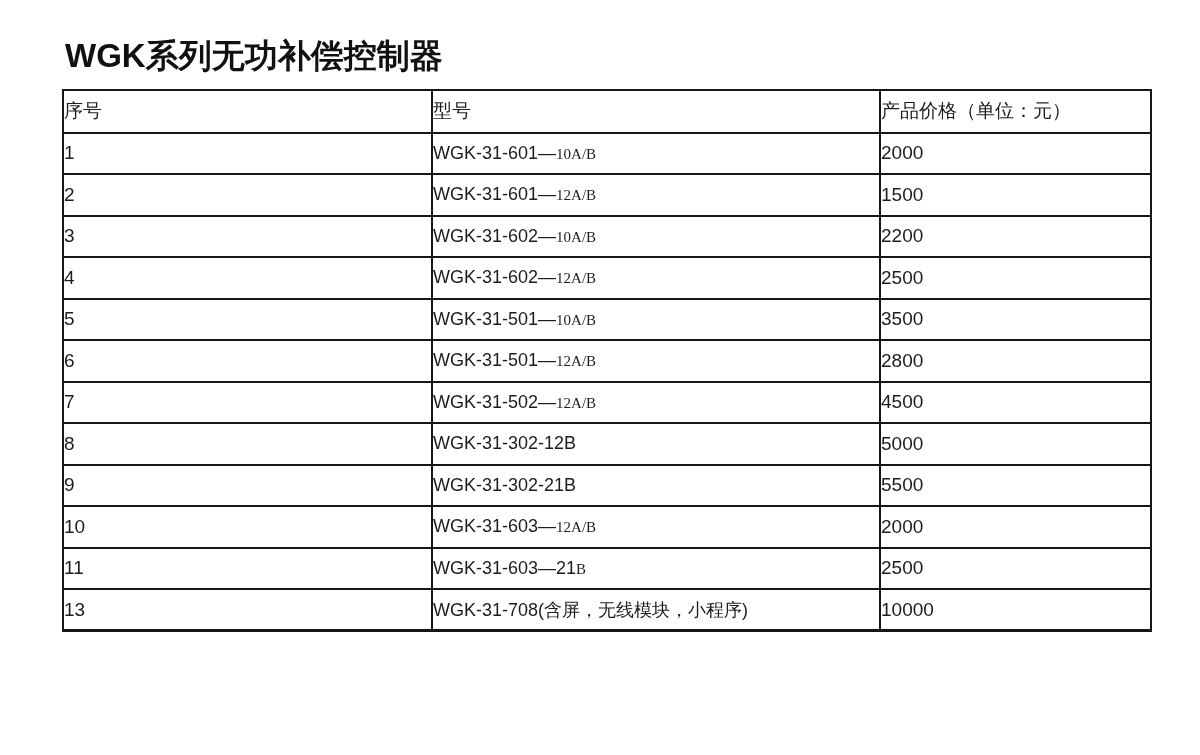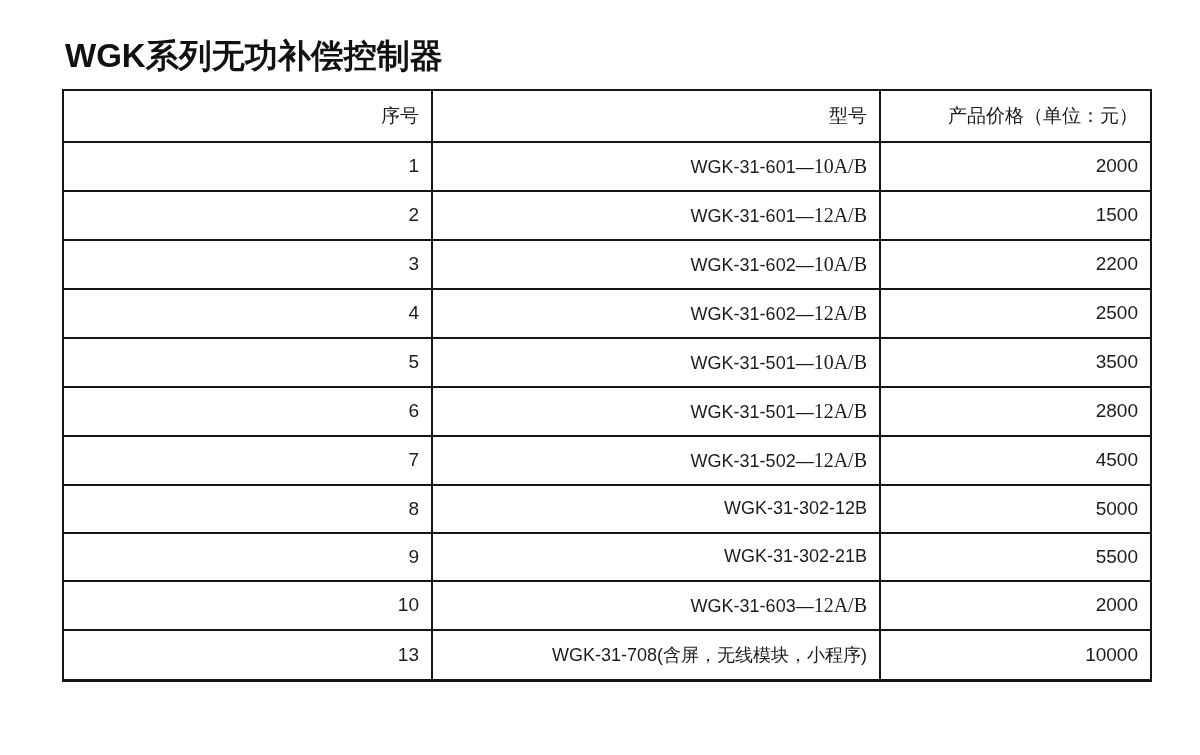--- a/index.html
+++ b/index.html
@@ -29,44 +29,44 @@
     width: 1088px;
     border: 2px solid #161616;
     border-bottom: 3px solid #161616;
     background: #ffffff;
   }
   .col-serial { width: 369px; }
   .col-model  { width: 448px; }
   .col-price  { width: 271px; }
   th, td {
     border: 2px solid #161616;
-    text-align: right;
+    text-align: left;
     vertical-align: middle;
-    padding: 12px;
+    padding: 0;
     white-space: nowrap;
     overflow: hidden;
   }
   thead th {
     height: 43px;
     font-size: 19px;
     font-weight: normal;
     color: #1c1c1c;
   }
   tbody td {
     height: 41.5px;
     font-size: 19px;
     color: #1c1c1c;
   }
   td[data-name="model-cell"] { font-size: 18px; }
   .model-sans {
     font-family: Liberation Sans, sans-serif;
   }
   .model-serif {
     font-family: "Liberation Serif", "DejaVu Serif", serif;
-    font-size: 20px;
+    font-size: 15px;
   }
 </style>
 </head>
 <body>
 
 <div class="page" data-name="page">
   <h1 class="title" data-name="page-title">WGK系列无功补偿控制器</h1>
 
   <table class="price-table" data-name="price-table">
     <colgroup>
@@ -126,19 +126,24 @@
           <td data-name="serial-cell">9</td>
           <td data-name="model-cell"><span class="model-sans" data-name="model-text">WGK-31-302-21B</span></td>
           <td data-name="price-cell">5500</td>
         </tr>
         <tr data-name="table-row">
           <td data-name="serial-cell">10</td>
           <td data-name="model-cell"><span class="model-sans" data-name="model-text">WGK-31-603—</span><span class="model-serif" data-name="model-suffix-text">12A/B</span></td>
           <td data-name="price-cell">2000</td>
         </tr>
         <tr data-name="table-row">
+          <td data-name="serial-cell">11</td>
+          <td data-name="model-cell"><span class="model-sans" data-name="model-text">WGK-31-603—21</span><span class="model-serif" data-name="model-suffix-text">B</span></td>
+          <td data-name="price-cell">2500</td>
+        </tr>
+        <tr data-name="table-row">
           <td data-name="serial-cell">13</td>
           <td data-name="model-cell"><span class="model-sans" data-name="model-text">WGK-31-708(含屏，无线模块，小程序)</span></td>
           <td data-name="price-cell">10000</td>
         </tr>
       </tbody>
   </table>
 </div>
 
 </body></html>

